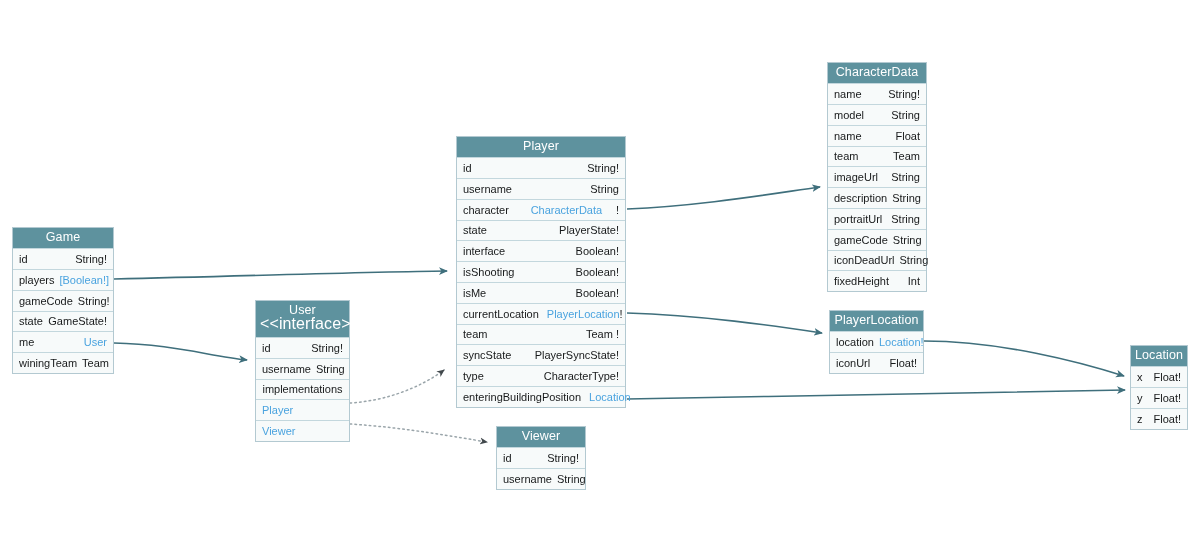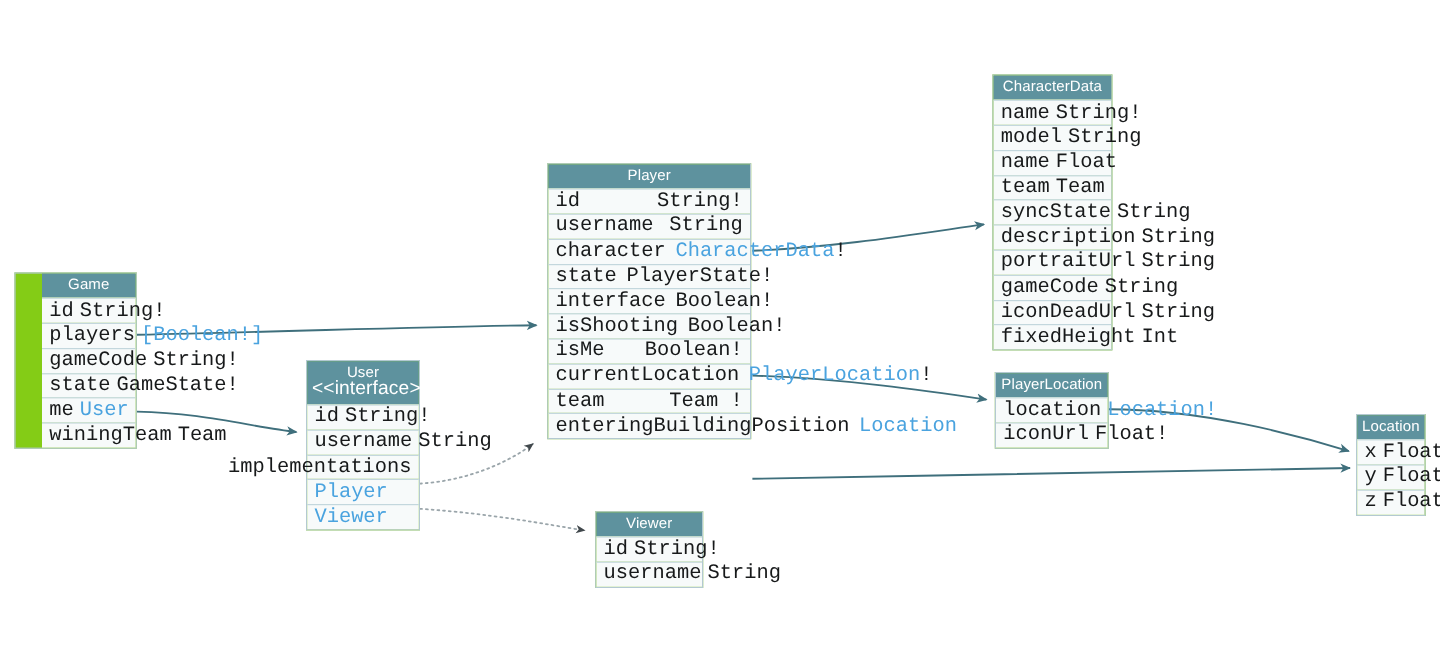--- a/index.html
+++ b/index.html
@@ -11,25 +11,25 @@
 
   .entity{position:absolute;box-sizing:border-box;
           border:1px solid #b3c9d1;background:#84cc16;}
   .ehead{box-sizing:border-box;background:#5e929e;color:#ffffff;
          text-align:center;font-size:12.5px;line-height:1.05;
          padding:3px 4px 4px 4px;letter-spacing:.1px;}
   .ehead .sub{display:block;font-size:16px;line-height:1.05;margin-top:-1px;}
   .erow{box-sizing:border-box;height:20.8px;
         border-top:1px solid #c3d7dd;background:#f7fafa;
         display:flex;align-items:center;justify-content:space-between;
-        padding:0 6px;font-size:17px;color:#17191a;white-space:nowrap;font-family:Liberation Mono, monospace;}
+        padding:0 6px;font-size:11px;color:#17191a;white-space:nowrap;}
   .erow:first-of-type{border-top:none;}
   .erow .fname{flex:0 0 auto;}
   .erow .ftype{flex:0 0 auto;margin-left:8px;}
-  .erow.center{justify-content:flex-end;}
+  .erow.center{justify-content:center;}
   .erow.single{justify-content:flex-start;}
   .link{color:#4aa3df;}
   .tight .ftype{margin-left:5px;}
 </style>
 </head>
 <body>
 
 <div id="canvas">
 
   <svg class="edges" viewBox="0 0 1200 547">
@@ -52,21 +52,21 @@
 
     <path d="M627,399 C 800,396 1000,392 1125,390" fill="none" stroke="#3f6f7c" stroke-width="1.6" marker-end="url(#ah)"></path>
 
     <path d="M924,341 C 1000,341 1080,362 1124,376" fill="none" stroke="#3f6f7c" stroke-width="1.6" marker-end="url(#ah)"></path>
 
     <path d="M350,403 C 385,401 420,388 444,370" fill="none" stroke="#9aa5aa" stroke-width="1.5" stroke-dasharray="1.6 3.2" stroke-linecap="round" marker-end="url(#ahd)"></path>
 
     <path d="M350,424 C 410,428 455,437 487,442" fill="none" stroke="#9aa5aa" stroke-width="1.5" stroke-dasharray="1.6 3.2" stroke-linecap="round" marker-end="url(#ahd)"></path>
   </svg>
 
-  <div class="entity" style="left:12px; top:227px; width:102px;padding-left:22px;">
+  <div class="entity" style="left:12px; top:227px; width:102px;">
     <div class="ehead">
       <span>Game</span>
     </div>
     <div class="erow tight">
       <span class="fname">id</span>
       <span class="ftype">String!</span>
     </div>
     <div class="erow tight">
       <span class="fname">players</span>
       <span class="ftype link">[Boolean!]</span>
@@ -149,20 +149,28 @@
     <div class="erow">
       <span class="fname">currentLocation</span>
       <span class="ftype link">PlayerLocation</span>
         <span style="color: rgb(23, 25, 26);">!</span>
     </div>
     <div class="erow">
       <span class="fname">team</span>
       <span class="ftype">Team !</span>
     </div>
     <div class="erow">
+      <span class="fname">syncState</span>
+      <span class="ftype">PlayerSyncState!</span>
+    </div>
+    <div class="erow">
+      <span class="fname">type</span>
+      <span class="ftype">CharacterType!</span>
+    </div>
+    <div class="erow">
       <span class="fname">enteringBuildingPosition</span>
       <span class="ftype link">Location</span>
     </div>
   </div>
 
   <div class="entity" style="left:496px; top:426px; width:90px;">
     <div class="ehead">
       <span>Viewer</span>
     </div>
     <div class="erow tight">
@@ -189,21 +197,21 @@
     </div>
     <div class="erow tight">
       <span class="fname">name</span>
       <span class="ftype">Float</span>
     </div>
     <div class="erow tight">
       <span class="fname">team</span>
       <span class="ftype">Team</span>
     </div>
     <div class="erow tight">
-      <span class="fname">syncState</span>
+      <span class="fname">imageUrl</span>
       <span class="ftype">String</span>
     </div>
     <div class="erow tight">
       <span class="fname">description</span>
       <span class="ftype">String</span>
     </div>
     <div class="erow tight">
       <span class="fname">portraitUrl</span>
       <span class="ftype">String</span>
     </div>

